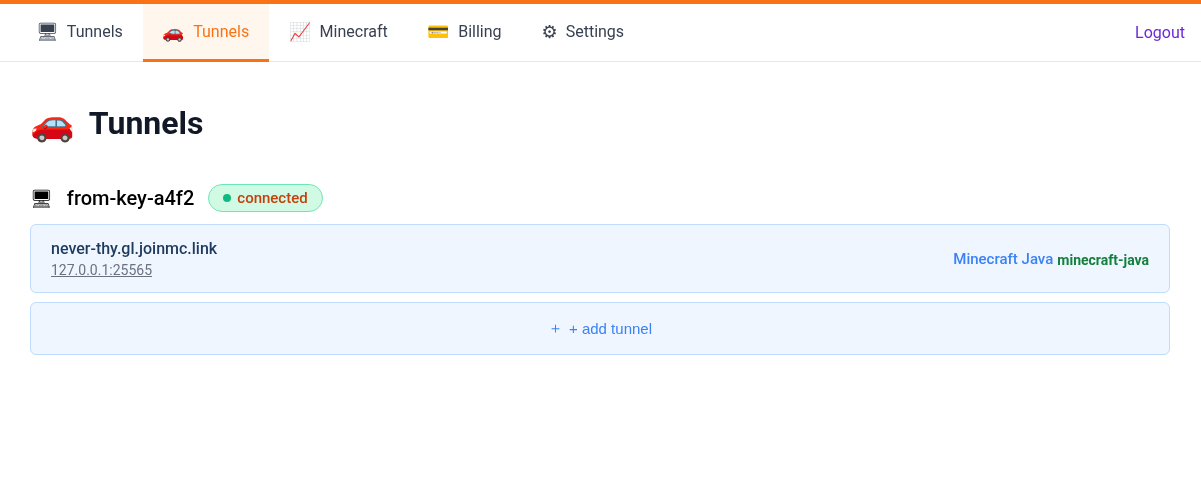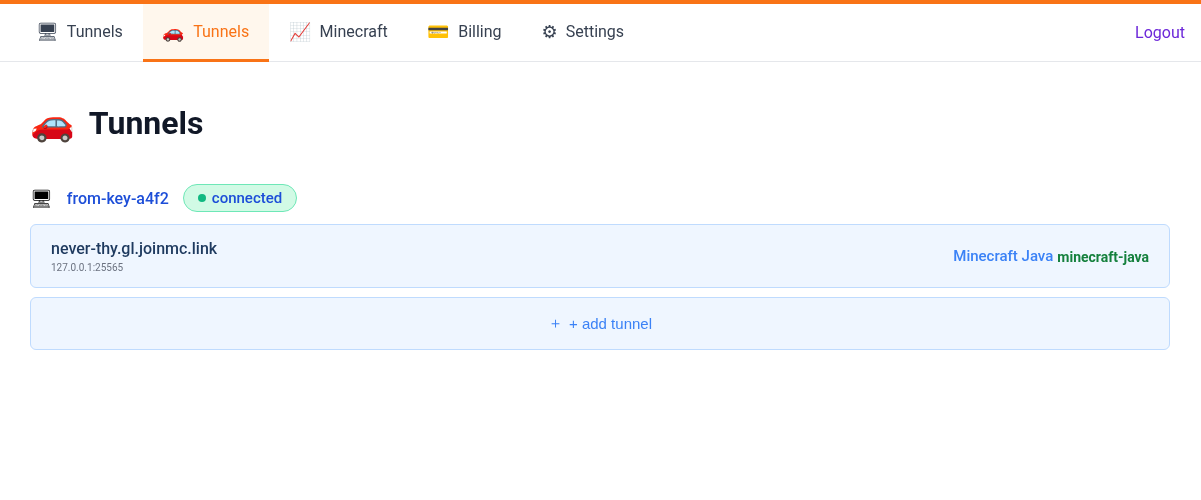--- a/index.html
+++ b/index.html
@@ -88,31 +88,31 @@
 
     
     .agent-row {
       display: flex;
       align-items: center;
       gap: 14px;
       margin-bottom: 12px;
     }
 
     .agent-name {
-      font-size: 16px;
-      color: #1d4ed8;
+      font-size: 20px;
+      color: #000000;
       font-weight: 500;
     }
 
     .status-badge {
       display: inline-flex;
       align-items: center;
       gap: 6px;
       background: #d1fae5;
-      color: #1d4ed8;
+      color: #c2410c;
       border: 1px solid #6ee7b7;
       border-radius: 20px;
       padding: 4px 14px;
       font-size: 15px;
       font-weight: 500;
     }
 
     .status-dot {
       width: 8px;
       height: 8px;
@@ -138,22 +138,23 @@
       gap: 4px;
     }
 
     .tunnel-public {
       font-size: 16px;
       color: #1e3a5f;
       font-weight: 500;
     }
 
     .tunnel-local {
-      font-size: 10px;
+      font-size: 14px;
       color: #6b7280;
+      text-decoration: underline;
     }
 
     .tunnel-right {
       display: flex;
       flex-direction: row;
       align-items: flex-end;
       gap: 4px;
     }
 
     .tunnel-type {

